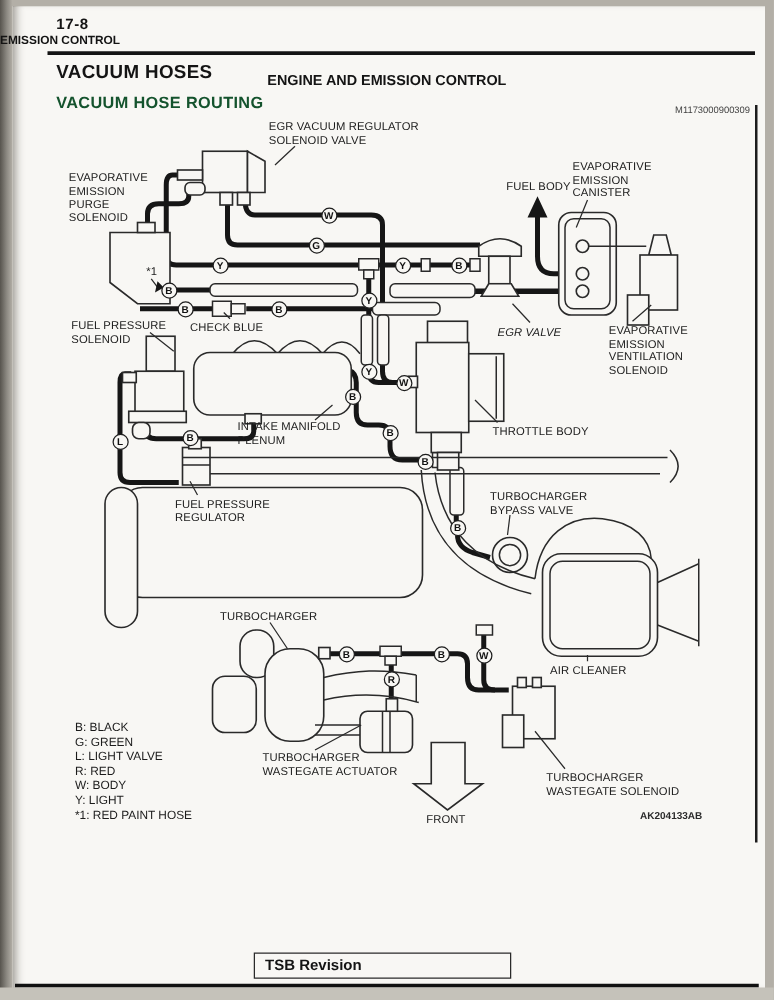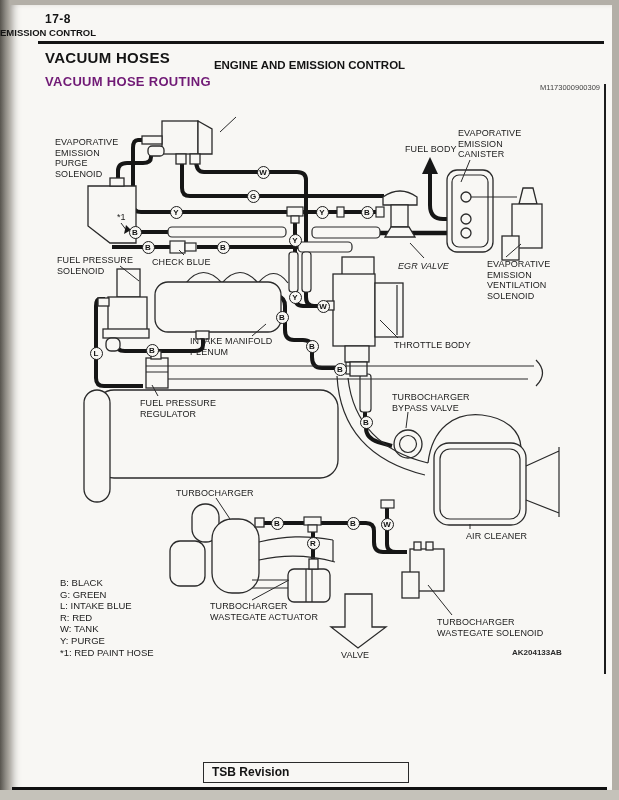--- a/index.html
+++ b/index.html
@@ -5,21 +5,21 @@
   html,body{margin:0;padding:0;width:619px;height:800px;overflow:hidden;
     background:#b3afa7;font-family:"Liberation Sans",sans-serif;}
   .page{position:absolute;left:10px;top:5px;width:602px;height:786px;background:#f8f7f4;
     box-shadow:inset 7px 0 8px -5px rgba(60,55,45,.55);}
   .abs{position:absolute;}
   .pgnum{left:45px;top:12px;font-size:12px;font-weight:bold;color:#141414;letter-spacing:.5px;}
   .htitle{left:0;top:13px;width:619px;text-align:center;font-size:11.5px;font-weight:bold;color:#141414;margin-top:46px;}
   .hsub{left:0;top:27px;width:522px;text-align:left;font-size:9.5px;font-weight:bold;color:#141414;}
   .hrule{left:38px;top:41px;width:566px;height:3px;background:#141414;}
   .sec{left:45px;top:49px;font-size:15px;font-weight:bold;color:#141414;letter-spacing:.3px;}
-  .subsec{left:45px;top:74px;font-size:13px;font-weight:bold;color:#701a75;letter-spacing:.3px;}
+  .subsec{left:45px;top:74px;font-size:13px;font-weight:bold;color:#14532d;letter-spacing:.3px;}
   .doccode{left:400px;top:83px;width:200px;text-align:right;font-size:7.5px;color:#3f3f3f;}
   .figcode{left:512px;top:648px;font-size:8px;color:#2a2a2a;font-weight:bold;}
   .dlabel{position:absolute;font-size:9px;line-height:10.5px;color:#1b1b1b;
     white-space:pre-line;letter-spacing:.1px;z-index:5;}
   .marker{position:absolute;width:13px;height:13px;border:1.3px solid #1d1d1d;border-radius:50%;
     background:#f8f7f4;font-size:8px;line-height:11px;font-weight:bold;text-align:center;
     color:#111;box-sizing:border-box;z-index:6;}
   .legend{left:60px;top:577px;font-size:9.5px;line-height:11.6px;color:#1b1b1b;z-index:5;}
   .rightline{left:604px;top:84px;width:2px;height:590px;background:#1c1c1c;}
   .botline{left:12px;top:787px;width:595px;height:3px;background:#111;}
@@ -164,20 +164,22 @@
   <rect class="comp" x="414" y="542" width="7" height="8"></rect>
   <rect class="comp" x="426" y="542" width="7" height="8"></rect>
 
   <polygon class="comp" points="345,594 372,594 372,627 386,627 358,648 331,627 345,627"></polygon>
 
   <path class="lead" d="M236,117 L220,132 M470,160 L461,182 M506,257 L521,244 M424,258 L410,243 M120,266 L139,281 M184,255 L179,250 M252,336 L266,324 M398,338 L380,320 M158,396 L152,385 M408,412 L406,428 M216,498 L230,519 M252,600 L289,580 M452,615 L428,585 M470,529 L470,524 M121,223 L127,231"></path>
   <polygon class="ink" points="124,234 131,230 126,225"></polygon>
 </svg>
 
 <div class="abs" style="left:0;top:0;width:619px;height:800px;z-index:4;pointer-events:none;">
+    <div class="dlabel" style="left: 215px; top: 96px;">EGR VACUUM REGULATOR
+SOLENOID VALVE</div>
     <div class="dlabel" style="left: 55px; top: 137px;">EVAPORATIVE
 EMISSION
 PURGE
 SOLENOID</div>
     <div class="dlabel" style="left: 405px; top: 144px;">FUEL BODY</div>
     <div class="dlabel" style="left: 458px; top: 128px;">EVAPORATIVE
 EMISSION
 CANISTER</div>
     <div class="dlabel" style="left: 398px; top: 261px; font-style: italic;">EGR VALVE</div>
     <div class="dlabel" style="left: 487px; top: 259px;">EVAPORATIVE
@@ -188,26 +190,26 @@
 SOLENOID</div>
     <div class="dlabel" style="left: 152px; top: 257px;">CHECK BLUE</div>
     <div class="dlabel" style="left: 190px; top: 336px;">INTAKE MANIFOLD
 PLENUM</div>
     <div class="dlabel" style="left: 394px; top: 340px;">THROTTLE BODY</div>
     <div class="dlabel" style="left: 140px; top: 398px;">FUEL PRESSURE
 REGULATOR</div>
     <div class="dlabel" style="left: 392px; top: 392px;">TURBOCHARGER
 BYPASS VALVE</div>
     <div class="dlabel" style="left: 176px; top: 488px;">TURBOCHARGER</div>
-    <div class="dlabel" style="left: 440px; top: 531px; margin-left: 26px;">AIR CLEANER</div>
+    <div class="dlabel" style="left: 440px; top: 531px;">AIR CLEANER</div>
     <div class="dlabel" style="left: 210px; top: 601px;">TURBOCHARGER
 WASTEGATE ACTUATOR</div>
     <div class="dlabel" style="left: 437px; top: 617px;">TURBOCHARGER
 WASTEGATE SOLENOID</div>
-    <div class="dlabel" style="left: 341px; top: 650px;">VALVE</div>
+    <div class="dlabel" style="left: 341px; top: 650px;">FRONT</div>
     <div class="dlabel" style="left: 117px; top: 212px;">*1</div>
     <div class="marker" style="left: 256.5px; top: 165.5px;">W</div>
     <div class="marker" style="left: 246.5px; top: 189.5px;">G</div>
     <div class="marker" style="left: 169.5px; top: 205.5px;">Y</div>
     <div class="marker" style="left: 315.5px; top: 205.5px;">Y</div>
     <div class="marker" style="left: 360.5px; top: 205.5px;">B</div>
     <div class="marker" style="left: 128.5px; top: 225.5px;">B</div>
     <div class="marker" style="left: 141.5px; top: 240.5px;">B</div>
     <div class="marker" style="left: 216.5px; top: 240.5px;">B</div>
     <div class="marker" style="left: 288.5px; top: 233.5px;">Y</div>
@@ -221,24 +223,24 @@
     <div class="marker" style="left: 359.5px; top: 415.5px;">B</div>
     <div class="marker" style="left: 270.5px; top: 516.5px;">B</div>
     <div class="marker" style="left: 346.5px; top: 516.5px;">B</div>
     <div class="marker" style="left: 306.5px; top: 536.5px;">R</div>
     <div class="marker" style="left: 380.5px; top: 517.5px;">W</div>
   </div>
 
 <div class="abs legend">
     <div>B: BLACK</div>
     <div>G: GREEN</div>
-    <div>L: INTAKE BLUE</div>
+    <div>L: LIGHT VALVE</div>
     <div>R: RED</div>
-    <div>W: TANK</div>
-    <div>Y: PURGE</div>
+    <div>W: BODY</div>
+    <div>Y: LIGHT</div>
     <div>*1: RED PAINT HOSE</div>
   </div>
 
 <div class="abs figcode">AK204133AB</div>
 <div class="abs rightline"></div>
 
 <div class="abs tsbbox"></div>
 <div class="abs tsbtxt">TSB Revision</div>
 <div class="abs botline"></div>
 <div class="abs botband"></div>

